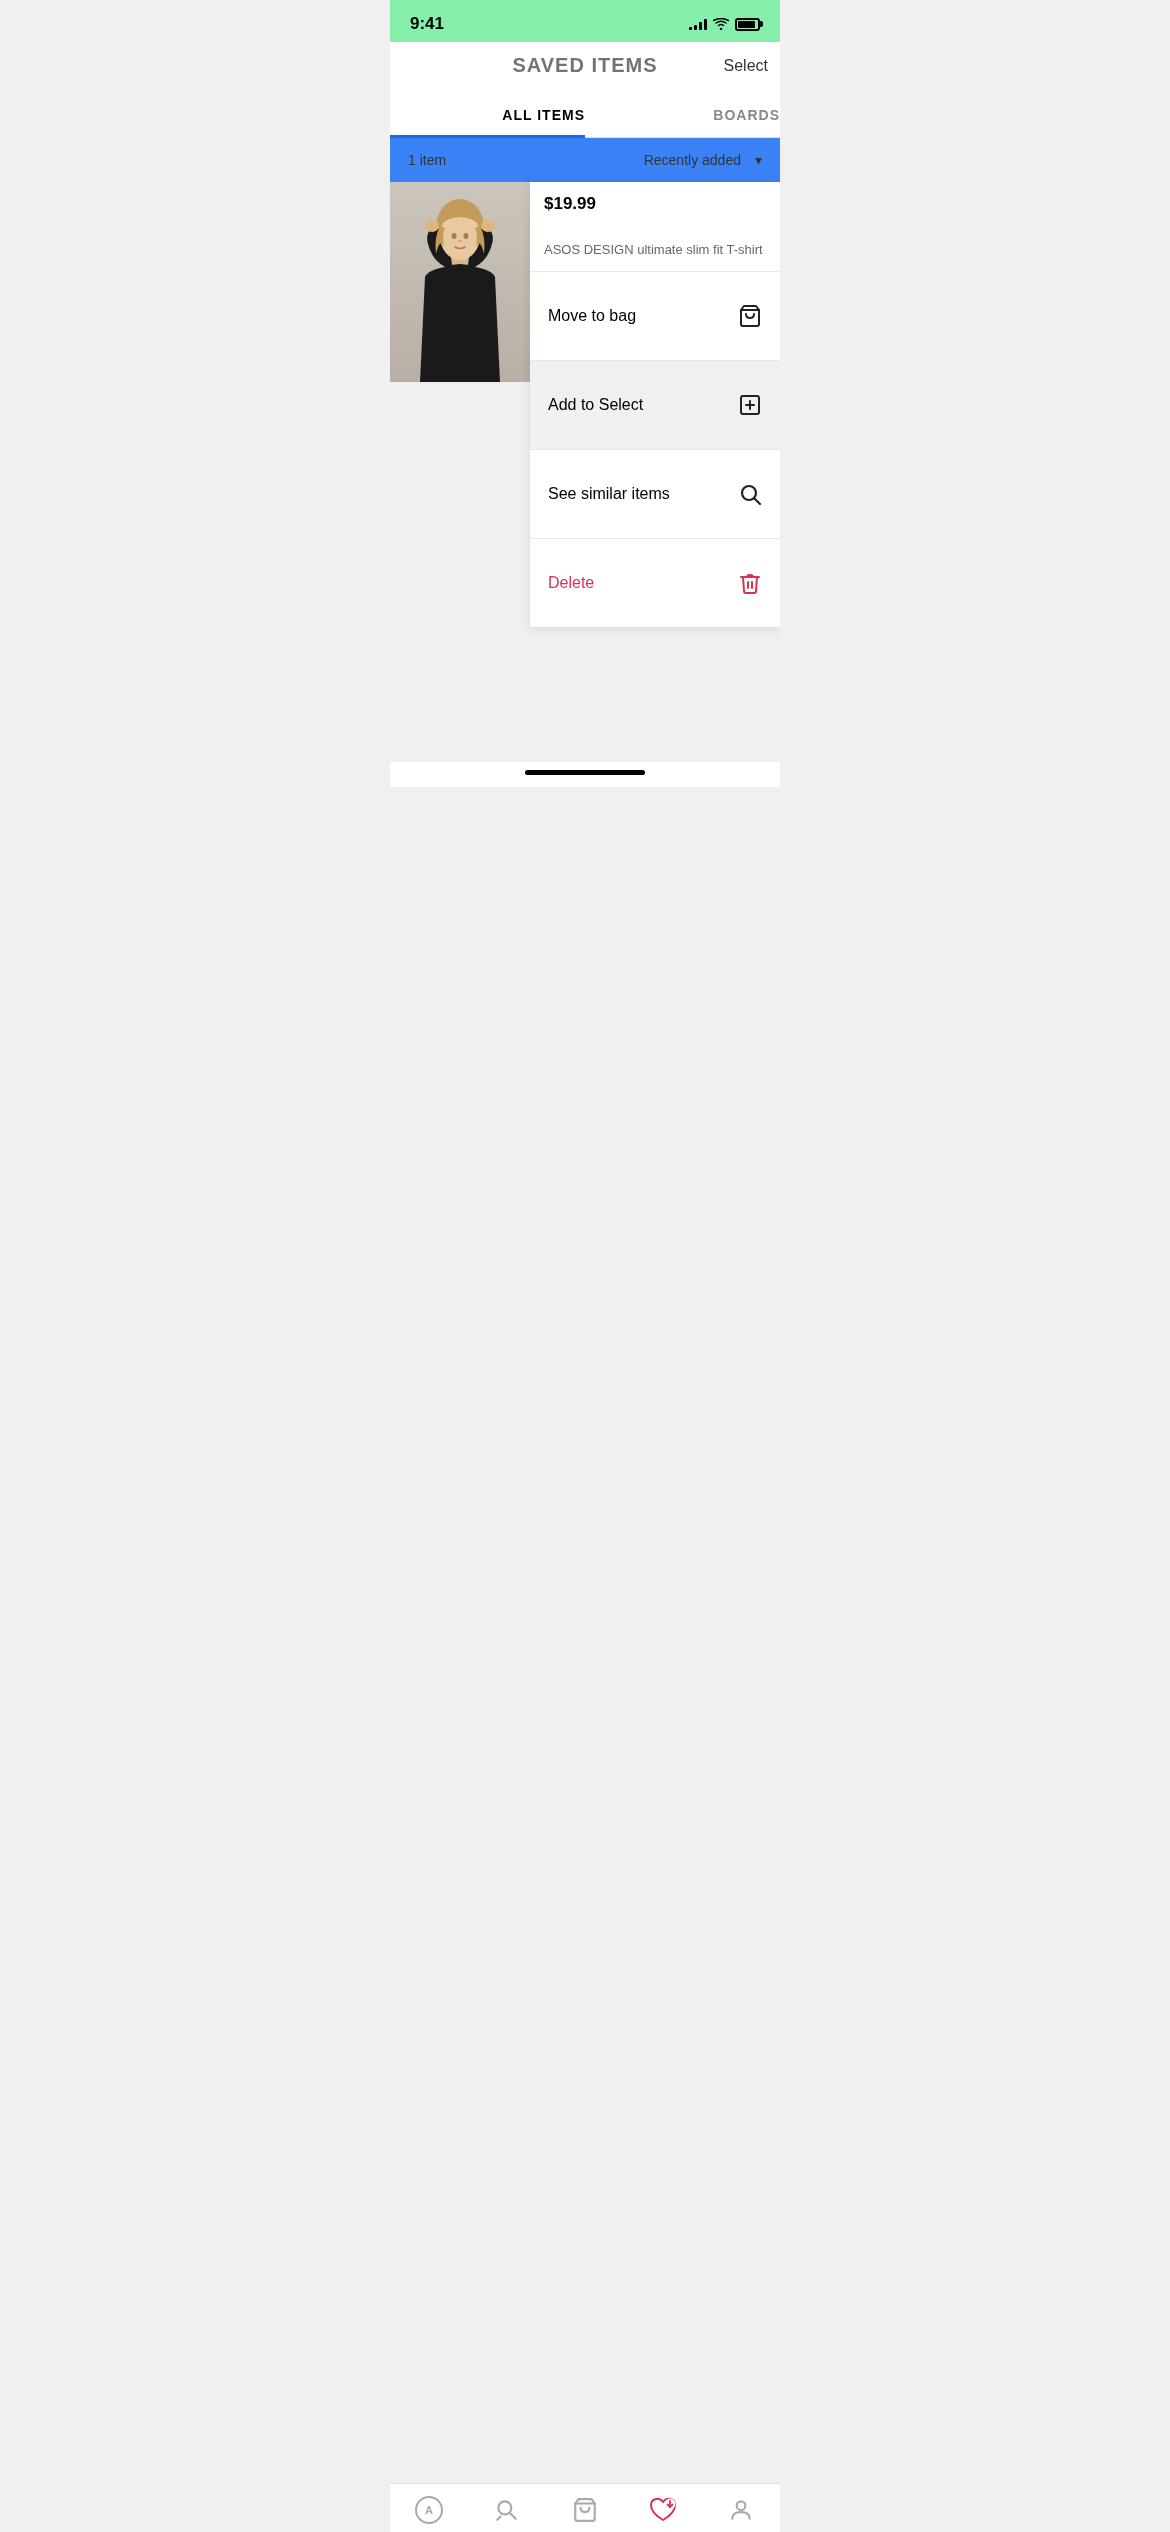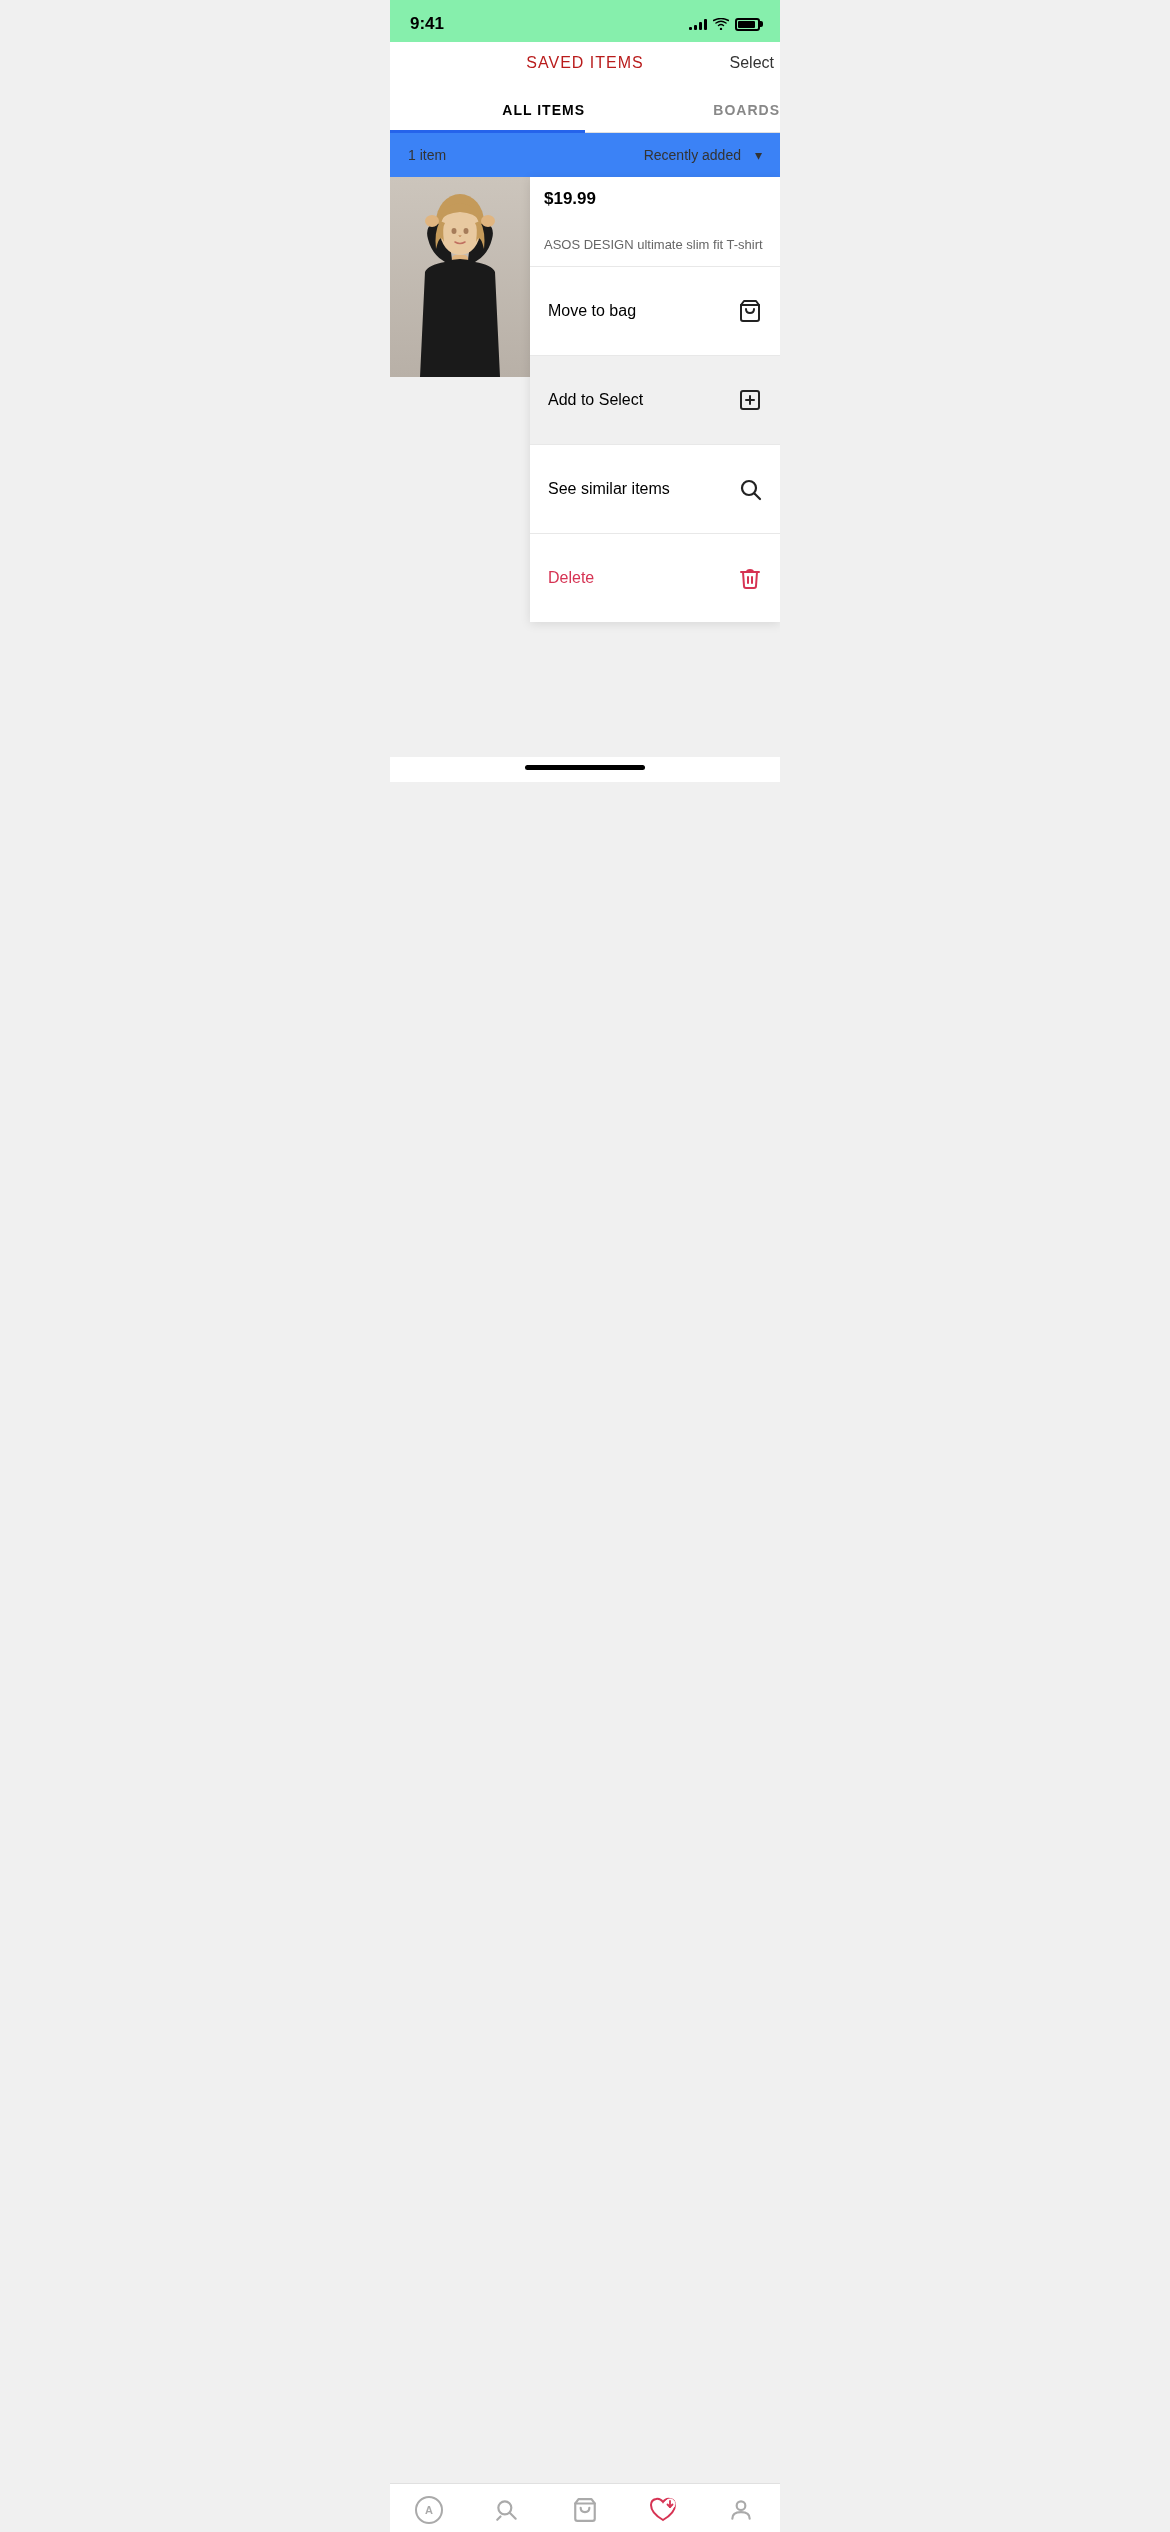--- a/index.html
+++ b/index.html
@@ -79,29 +79,29 @@
     
     .header {
       background: #fff;
       display: flex;
       justify-content: center;
       align-items: center;
       padding: 12px 20px 16px;
       position: relative;
     }
     .header-title {
-      font-size: 16px;
-      font-weight: 400;
+      font-size: 20px;
+      font-weight: 700;
       letter-spacing: 1px;
-      color: #b91c1c;
+      color: #737373;
       text-transform: uppercase;
     }
     .header-select {
       position: absolute;
-      right: 6px;
+      right: 12px;
       font-size: 16px;
       color: #333;
     }
 
     
     .tabs {
       background: #fff;
       display: flex;
       border-bottom: 1px solid #e0e0e0;
     }

